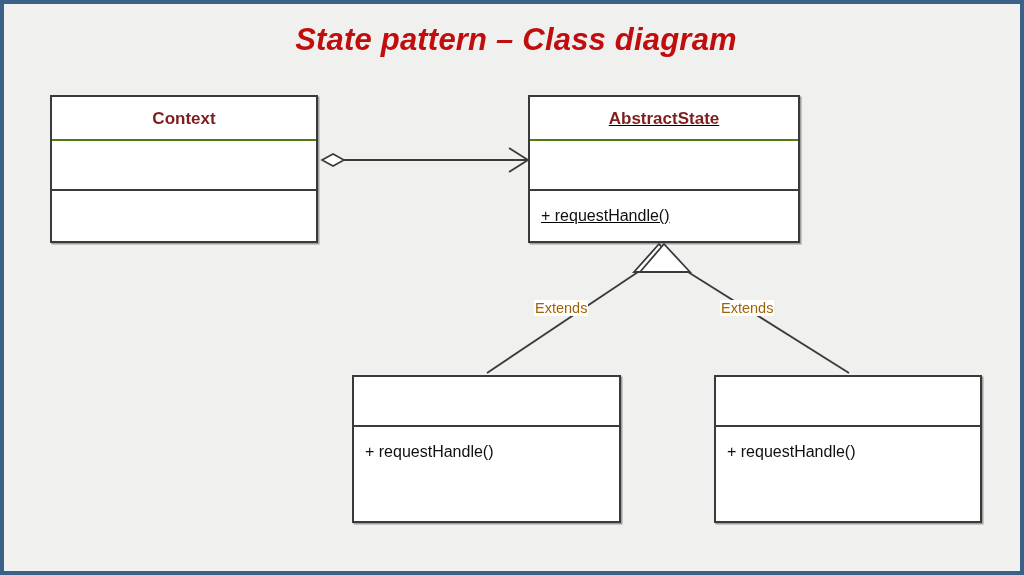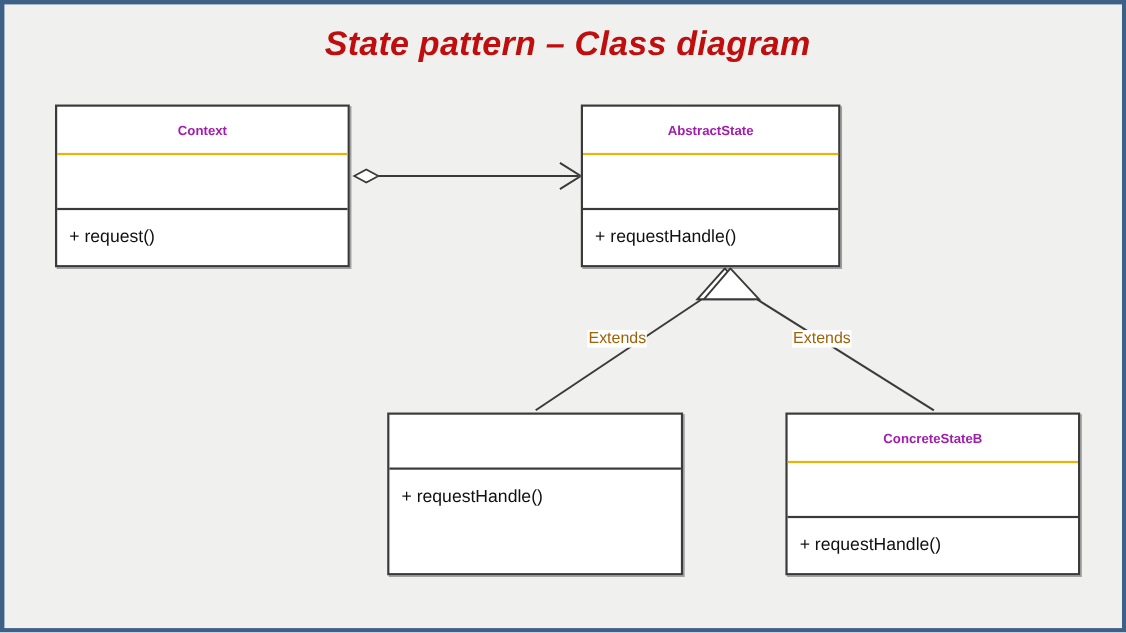--- a/index.html
+++ b/index.html
@@ -38,23 +38,23 @@
     border: 2px solid #3a3a3a;
     box-sizing: border-box;
     box-shadow: 1.5px 1.5px 0 rgba(60,60,60,0.45);
     z-index: 5;
   }
   .uml-name {
     height: 44px;
     line-height: 44px;
     text-align: center;
     font-weight: bold;
-    font-size: 12px;
-    color: #a21caf;
-    border-bottom: 2px solid #eab308;
+    font-size: 17px;
+    color: #7f1d1d;
+    border-bottom: 2px solid #4d7c0f;
     box-sizing: border-box;
     overflow: hidden;
     white-space: nowrap;
   }
   .uml-attrs {
     height: 50px;
     border-bottom: 2px solid #3a3a3a;
     box-sizing: border-box;
   }
   .uml-ops {
@@ -62,21 +62,21 @@
     line-height: 50px;
     padding-left: 11px;
     font-size: 16px;
     color: #101010;
     box-sizing: border-box;
     overflow: hidden;
     white-space: nowrap;
   }
   
   #class-context      { left: 46px;  top: 91px;  width: 268px; height: 148px; }
-  #class-abstractstate{ left: 524px; top: 91px;  width: 236px; height: 148px; }
+  #class-abstractstate{ left: 524px; top: 91px;  width: 272px; height: 148px; text-decoration: underline; }
   #class-concretea    { left: 348px; top: 371px; width: 269px; height: 148px; }
   #class-concreteb    { left: 710px; top: 371px; width: 268px; height: 148px; }
 
   
   #connectors {
     position: absolute;
     left: 0;
     top: 0;
     width: 1024px;
     height: 575px;
@@ -122,33 +122,31 @@
       <polygon points="660,240 636,268 686,268" fill="#ffffff" stroke="#3a3a3a" stroke-width="1.8"></polygon>
     </g>
   </svg>
 
   <div id="label-extends-a" class="edge-label">Extends</div>
   <div id="label-extends-b" class="edge-label">Extends</div>
 
   <div id="class-context" class="uml-class">
     <div class="uml-name">Context</div>
     <div class="uml-attrs"></div>
-    <div class="uml-ops">+ request()</div>
   </div>
 
   <div id="class-abstractstate" class="uml-class">
     <div class="uml-name">AbstractState</div>
     <div class="uml-attrs"></div>
     <div class="uml-ops">+ requestHandle()</div>
   </div>
 
   <div id="class-concretea" class="uml-class">
     <div class="uml-attrs"></div>
     <div class="uml-ops">+ requestHandle()</div>
   </div>
 
   <div id="class-concreteb" class="uml-class">
-    <div class="uml-name">ConcreteStateB</div>
     <div class="uml-attrs"></div>
     <div class="uml-ops">+ requestHandle()</div>
   </div>
 
 </div>
 
 </body></html>

